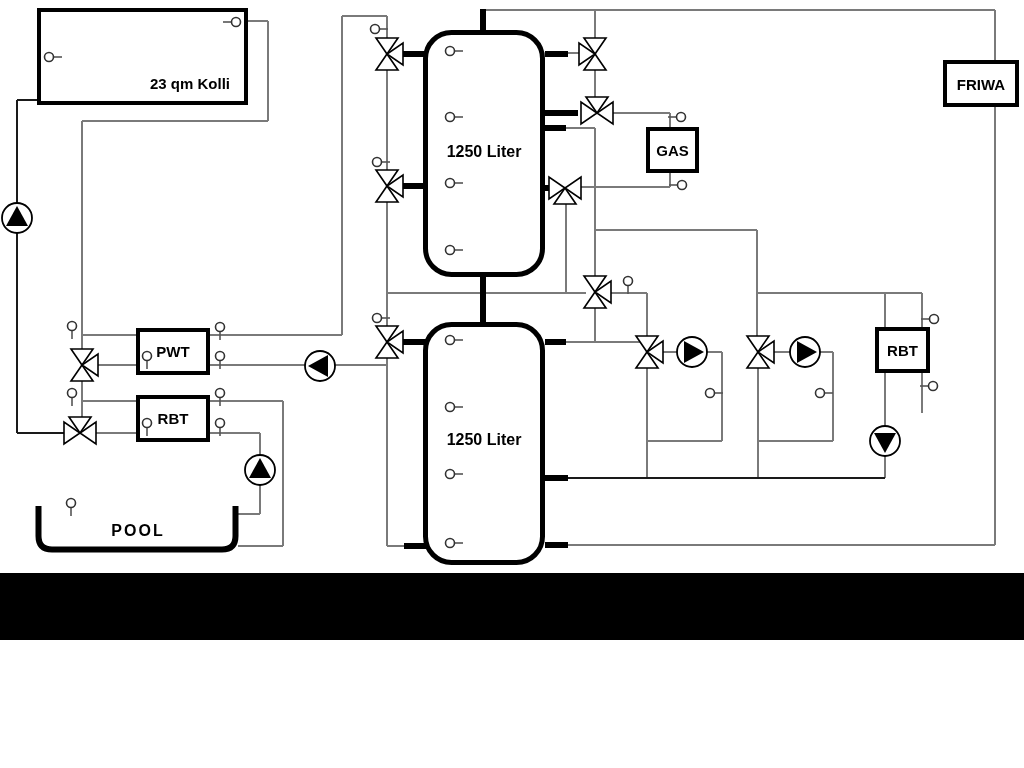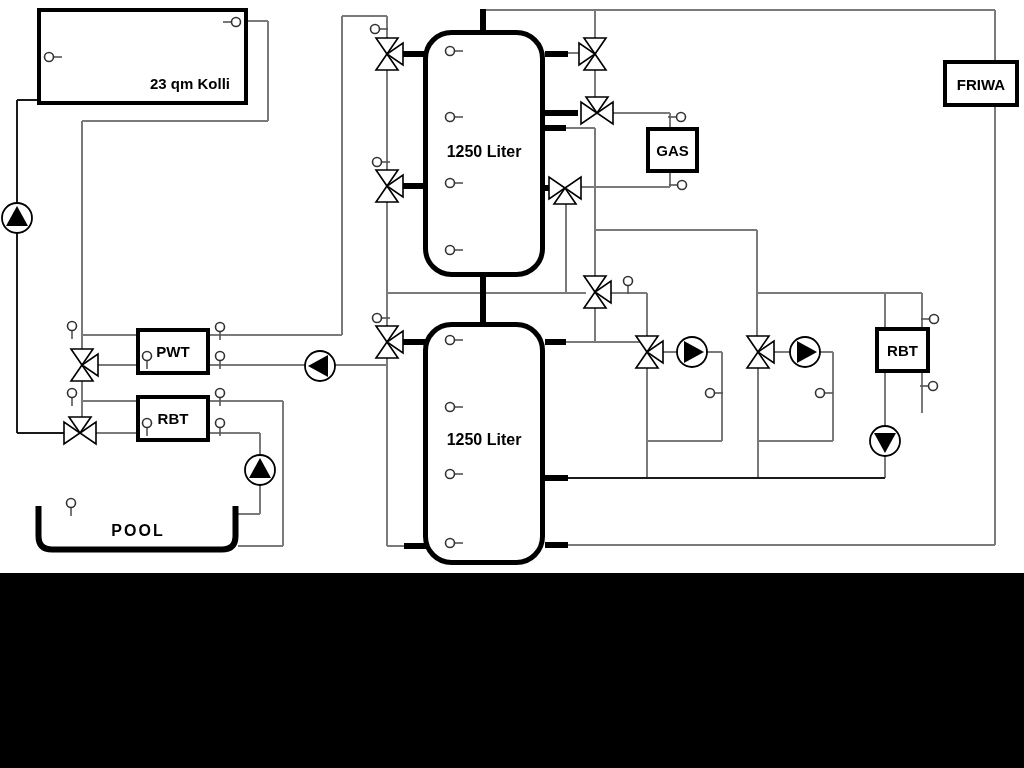--- a/index.html
+++ b/index.html
@@ -1,16 +1,16 @@
 <!DOCTYPE html>
 <html><head>
 <meta charset="utf-8">
 <style>
   html,body{margin:0;padding:0;background:#fff;}
-  #stage{position:relative;width:1024px;height:768px;background:#ffffff;overflow:hidden;}
+  #stage{position:relative;width:1024px;height:640px;background:#ffffff;overflow:hidden;}
   svg{position:absolute;left:0;top:0;}
   text{font-family:"Liberation Sans","DejaVu Sans",sans-serif;font-weight:bold;fill:#000;}
   .lbl{font-size:15px;}
   .lbl-big{font-size:16px;}
   .pool-lbl{font-size:16px;letter-spacing:2px;}
 </style>
 </head>
 <body>
 
 <div id="stage">

